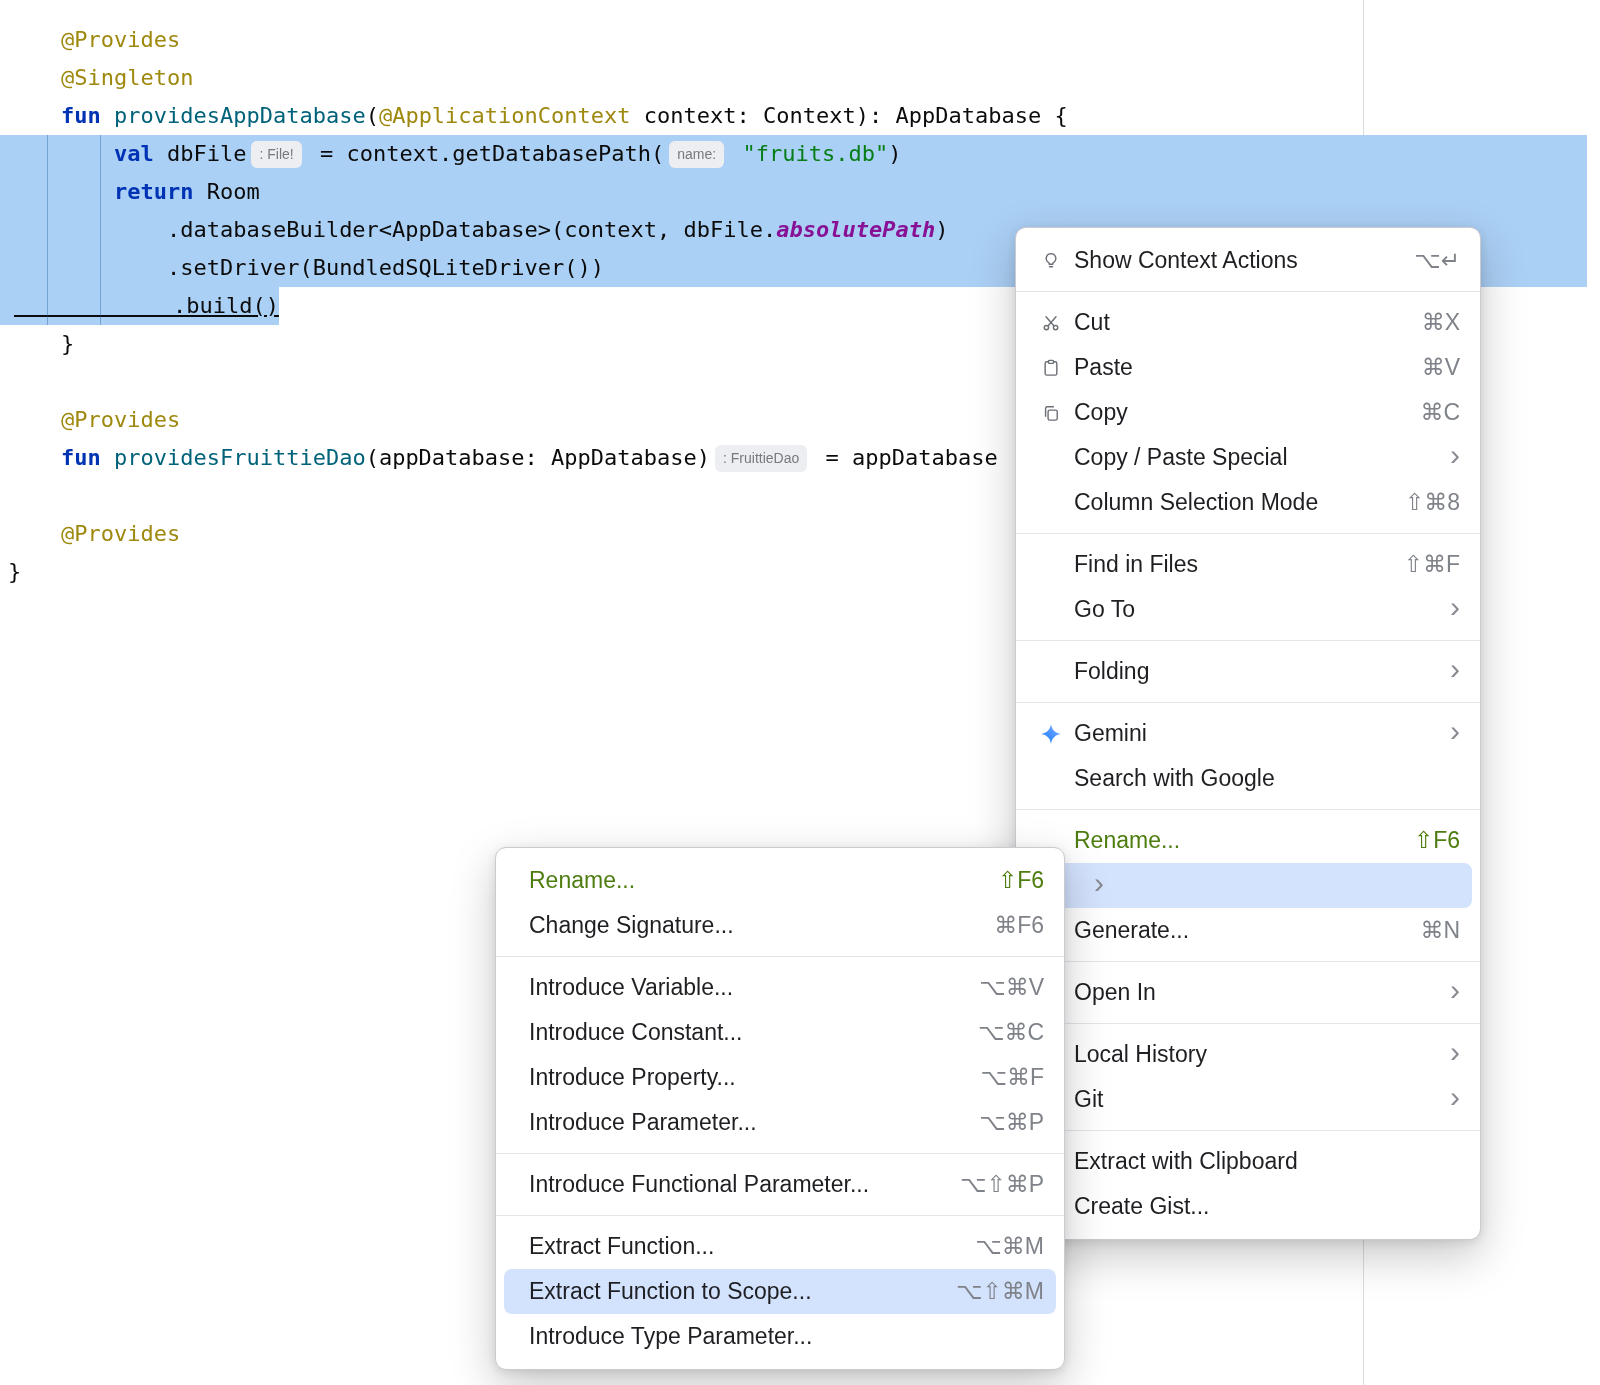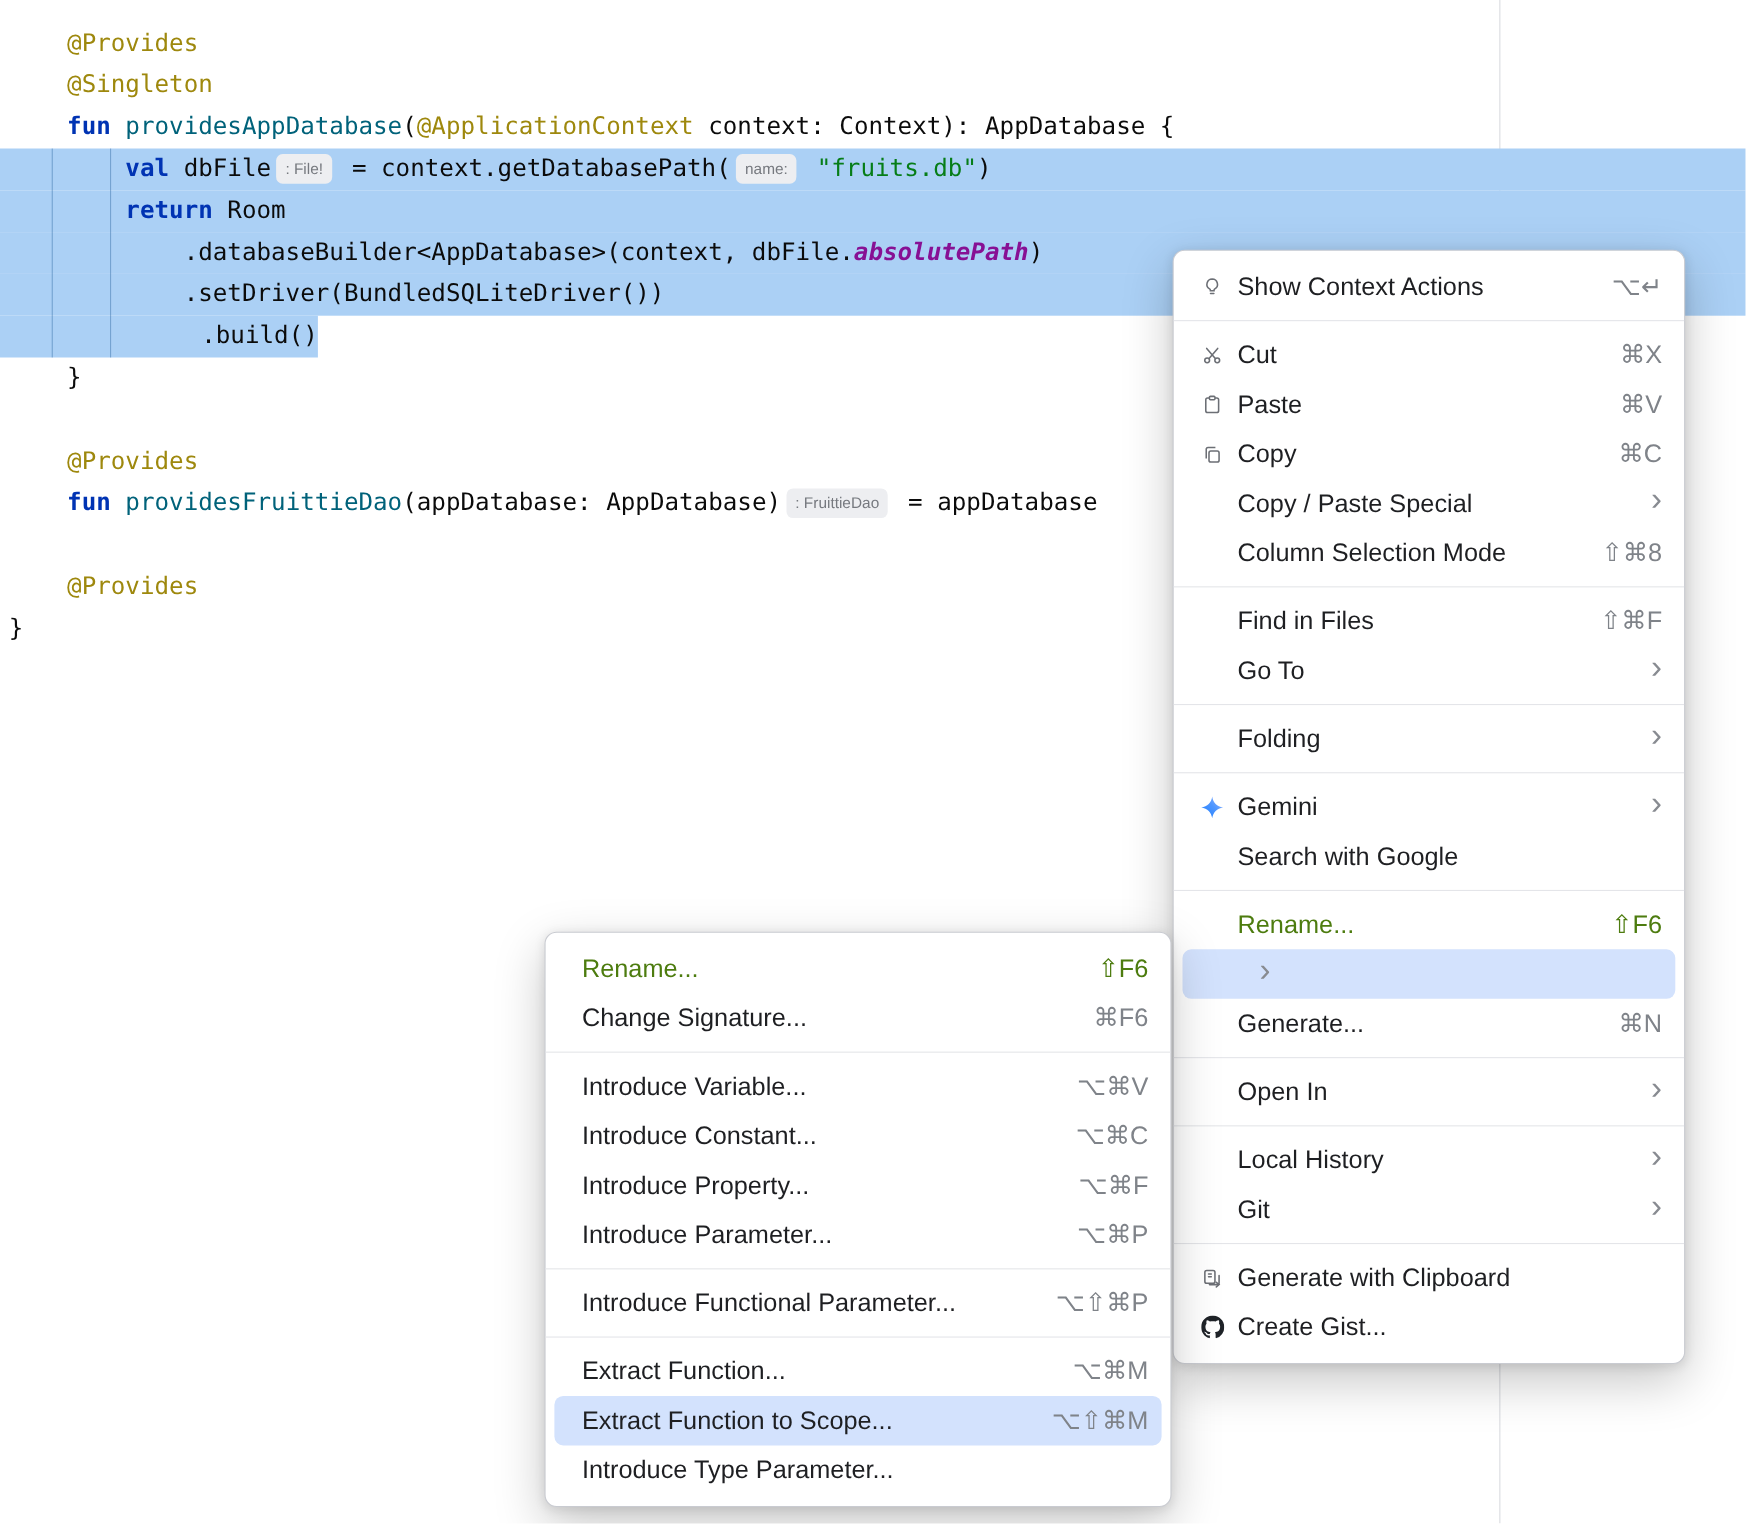--- a/index.html
+++ b/index.html
@@ -7,38 +7,38 @@
   .screen { position:relative; width:1587px; height:1385px; overflow:hidden;
             font-family:"Liberation Sans","DejaVu Sans",sans-serif; }
 
   
   .editor { position:absolute; inset:0; background:#ffffff; }
   .margin-guide { position:absolute; left:1363px; top:0; height:100%; width:1px; background:#dadce0; z-index:0; }
   .code-lines { position:absolute; left:0; right:0; top:21px; z-index:1;
                 font-family:"DejaVu Sans Mono",monospace; font-size:22px; }
   .code-line { height:38px; line-height:38px; white-space:pre; color:#0b0b0b; padding-left:8px; }
   .code-line.sel-full { background:var(--sel); }
-  .line-text.sel-text { display:inline-block; background:var(--sel); margin-left:-8px; padding-left:24px; }
+  .line-text.sel-text { display:inline-block; background:var(--sel); margin-left:-8px; padding-left:14px;text-decoration:underline; }
   .tok-kw   { color:var(--c-kw); font-weight:bold; }
   .tok-ann  { color:var(--c-ann); }
   .tok-fn   { color:var(--c-fn); }
   .tok-str  { color:var(--c-str); }
   .tok-prop { color:var(--c-prop); font-style:italic; font-weight:bold; }
   .inlay-chip { display:inline-block; font-family:"Liberation Sans","DejaVu Sans",sans-serif;
                 font-size:14px; line-height:24px; color:var(--chip-fg); background:var(--chip-bg);
                 border-radius:6px; padding:1px 8px 2px; margin:0 5px; vertical-align:2px; }
   .indent-guide { position:absolute; width:1px; top:135px; height:190px;
                   background:rgba(30,90,150,.38); z-index:2; }
   .ig1 { left:47px; } .ig2 { left:100px; }
 
   
   .menu { position:absolute; background:#ffffff; border:1px solid #c9cbd1; border-radius:11px;
           box-shadow:0 16px 45px rgba(0,0,0,.22), 0 2px 10px rgba(0,0,0,.10);
           padding:10px 0; font-size:23px; color:#1e1f22; z-index:10; }
-  .ctx-menu { left:1066px; top:227px; width:466px; }
+  .ctx-menu { left:1015px; top:227px; width:466px; }
   .sub-menu { left:495px;  top:847px; width:570px; }
   .menu-row { height:45px; margin:0 8px; padding:0 12px 0 14px; display:flex; align-items:center; border-radius:8px; }
   .sub-menu .menu-row { padding-left:25px; }
   .menu-row.highlighted { background:var(--hl); }
   .menu-row.disabled .label, .menu-row.disabled .shortcut { color:#4d7c0f; }
   .icon-slot { width:26px; height:26px; margin-right:10px; flex:none;
                display:flex; align-items:center; justify-content:center; }
   .menu-row .label { flex:1; white-space:nowrap; }
   .menu-row .shortcut { color:#7f8389; margin-left:20px; white-space:nowrap; }
   .menu-row .arrow { color:#888b91; font-size:30px; line-height:1; margin-left:20px; transform:translateY(-3px); }
@@ -196,21 +196,21 @@
       <div class="menu-divider"></div>
       <div class="menu-row">
         <span class="icon-slot">
           <svg width="20" height="20" viewBox="0 0 24 24" fill="none" stroke="#6c6f75" stroke-width="1.7" stroke-linecap="round">
             <rect x="4" y="3.5" width="11" height="14" rx="2"></rect>
             <path d="M8 7.5h3M8 10.5h3"></path>
             <path d="M19.5 9v8a2 2 0 0 1-2 2H9"></path>
             <path d="M16.5 16.5 19.5 19l-3 2.5"></path>
           </svg>
         </span>
-        <span class="label">Generate with Clipboard</span>
+        <span class="label">Extract with Clipboard</span>
       </div>
       <div class="menu-row">
         <span class="icon-slot">
           <svg width="21" height="21" viewBox="0 0 16 16">
             <path fill="#1f2328" d="M8 0C3.58 0 0 3.58 0 8c0 3.54 2.29 6.53 5.47 7.59.4.07.55-.17.55-.38 0-.19-.01-.82-.01-1.49-2.01.37-2.53-.49-2.69-.94-.09-.23-.48-.94-.82-1.13-.28-.15-.68-.52-.01-.53.63-.01 1.08.58 1.23.82.72 1.21 1.87.87 2.33.66.07-.52.28-.87.51-1.07-1.78-.2-3.64-.89-3.64-3.95 0-.87.31-1.59.82-2.15-.08-.2-.36-1.02.08-2.12 0 0 .67-.21 2.2.82.64-.18 1.32-.27 2-.27s1.36.09 2 .27c1.53-1.04 2.2-.82 2.2-.82.44 1.1.16 1.92.08 2.12.51.56.82 1.27.82 2.15 0 3.07-1.87 3.75-3.65 3.95.29.25.54.73.54 1.48 0 1.07-.01 1.93-.01 2.2 0 .21.15.46.55.38A8.01 8.01 0 0 0 16 8c0-4.42-3.58-8-8-8z"></path>
           </svg>
         </span>
         <span class="label">Create Gist...</span>
       </div>
     </div>

